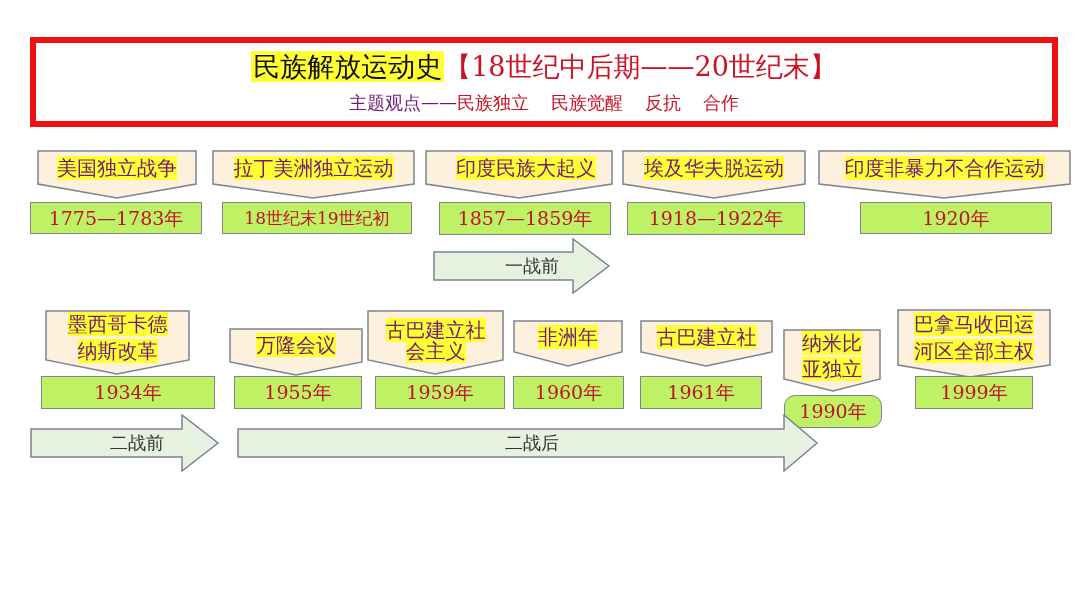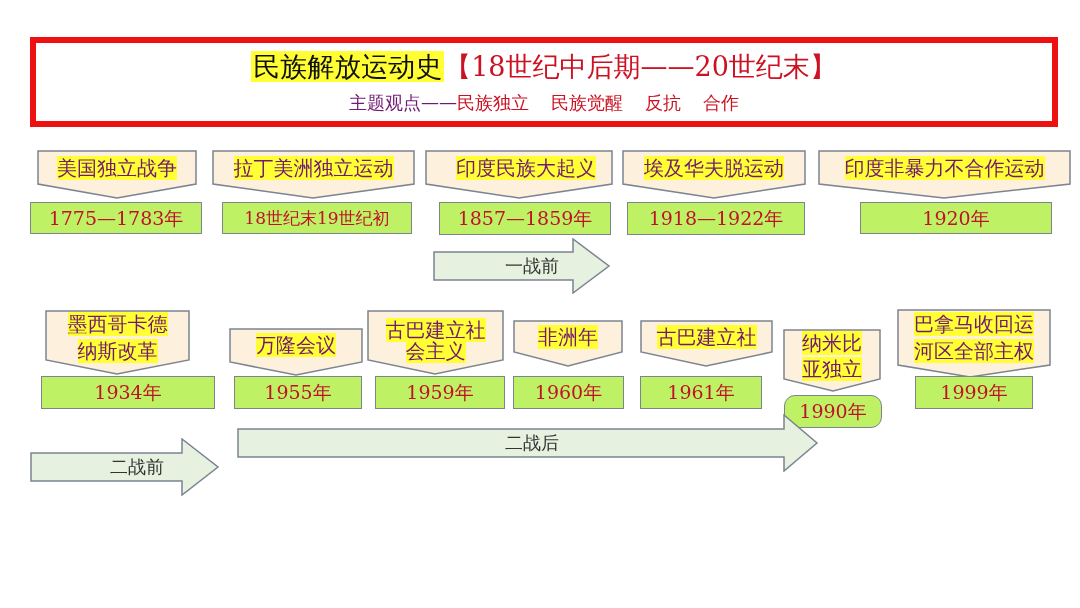--- a/index.html
+++ b/index.html
@@ -164,21 +164,21 @@
   <div class="callout" style="left:0;width:154px;height:70px;">
     <svg width="154" height="70">
         <polygon points="1,1 153,1 153,56 73,68 1,56" fill="#fdf0dc" stroke="#7b8490" stroke-width="1.5"></polygon>
       </svg>
     <div class="txt" style="top:2px;"><span>巴拿马收回运</span></div>
     <div class="txt" style="top:29px;"><span>河区全部主权</span></div>
   </div>
   <div class="datebox" style="left:18px;top:67px;width:118px;height:33px;line-height:31px;">1999年</div>
 </div>
 
-<div class="arrow" style="left:30px;top:438px;width:190px;height:58px;padding-left:17px;">
+<div class="arrow" style="left:30px;top:414px;width:190px;height:58px;padding-left:17px;">
   <svg width="190" height="58">
       <polygon points="1,15 152,15 152,1 188,29 152,57 152,43 1,43" fill="#e6f1df" stroke="#7b8490" stroke-width="1.5"></polygon>
     </svg>
   <div class="lbl" style="left:80px;top:17px;">二战前</div>
 </div>
 <div class="arrow" style="left:237px;top:414px;width:582px;height:58px;">
   <svg width="582" height="58">
       <polygon points="1,15 547,15 547,1 580,29 547,57 547,43 1,43" fill="#e6f1df" stroke="#7b8490" stroke-width="1.5"></polygon>
     </svg>
   <div class="lbl" style="left:268px;top:17px;">二战后</div>

